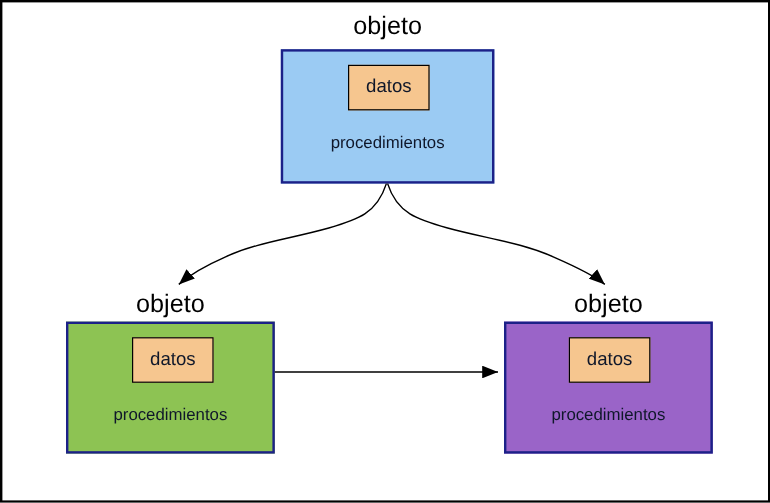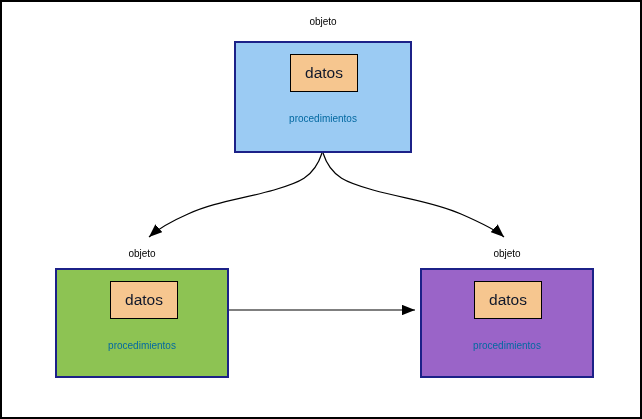--- a/index.html
+++ b/index.html
@@ -28,42 +28,42 @@
   }
   .node-box {
     position: absolute;
     box-sizing: border-box;
     border: 2px solid #1c2188;
     z-index: 1;
   }
   .node-label {
     position: absolute;
     text-align: center;
-    font-size: 10px;
+    font-size: 21px;
     line-height: 18px;
     color: #000000;
     z-index: 2;
   }
   .datos-box {
     position: absolute;
     box-sizing: border-box;
     border: 1px solid #000000;
     display: flex;
     align-items: center;
     justify-content: center;
     font-size: 15.5px;
     color: #0f172a;
     z-index: 2;
   }
   .proc-label {
     position: absolute;
     text-align: center;
-    font-size: 10px;
+    font-size: 14px;
     line-height: 19px;
-    color: #0369a1;
+    color: #0f172a;
     z-index: 2;
   }
   .edge {
     fill: none;
     stroke: #000000;
     stroke-width: 1.2;
   }
 </style>
 </head>
 <body>

